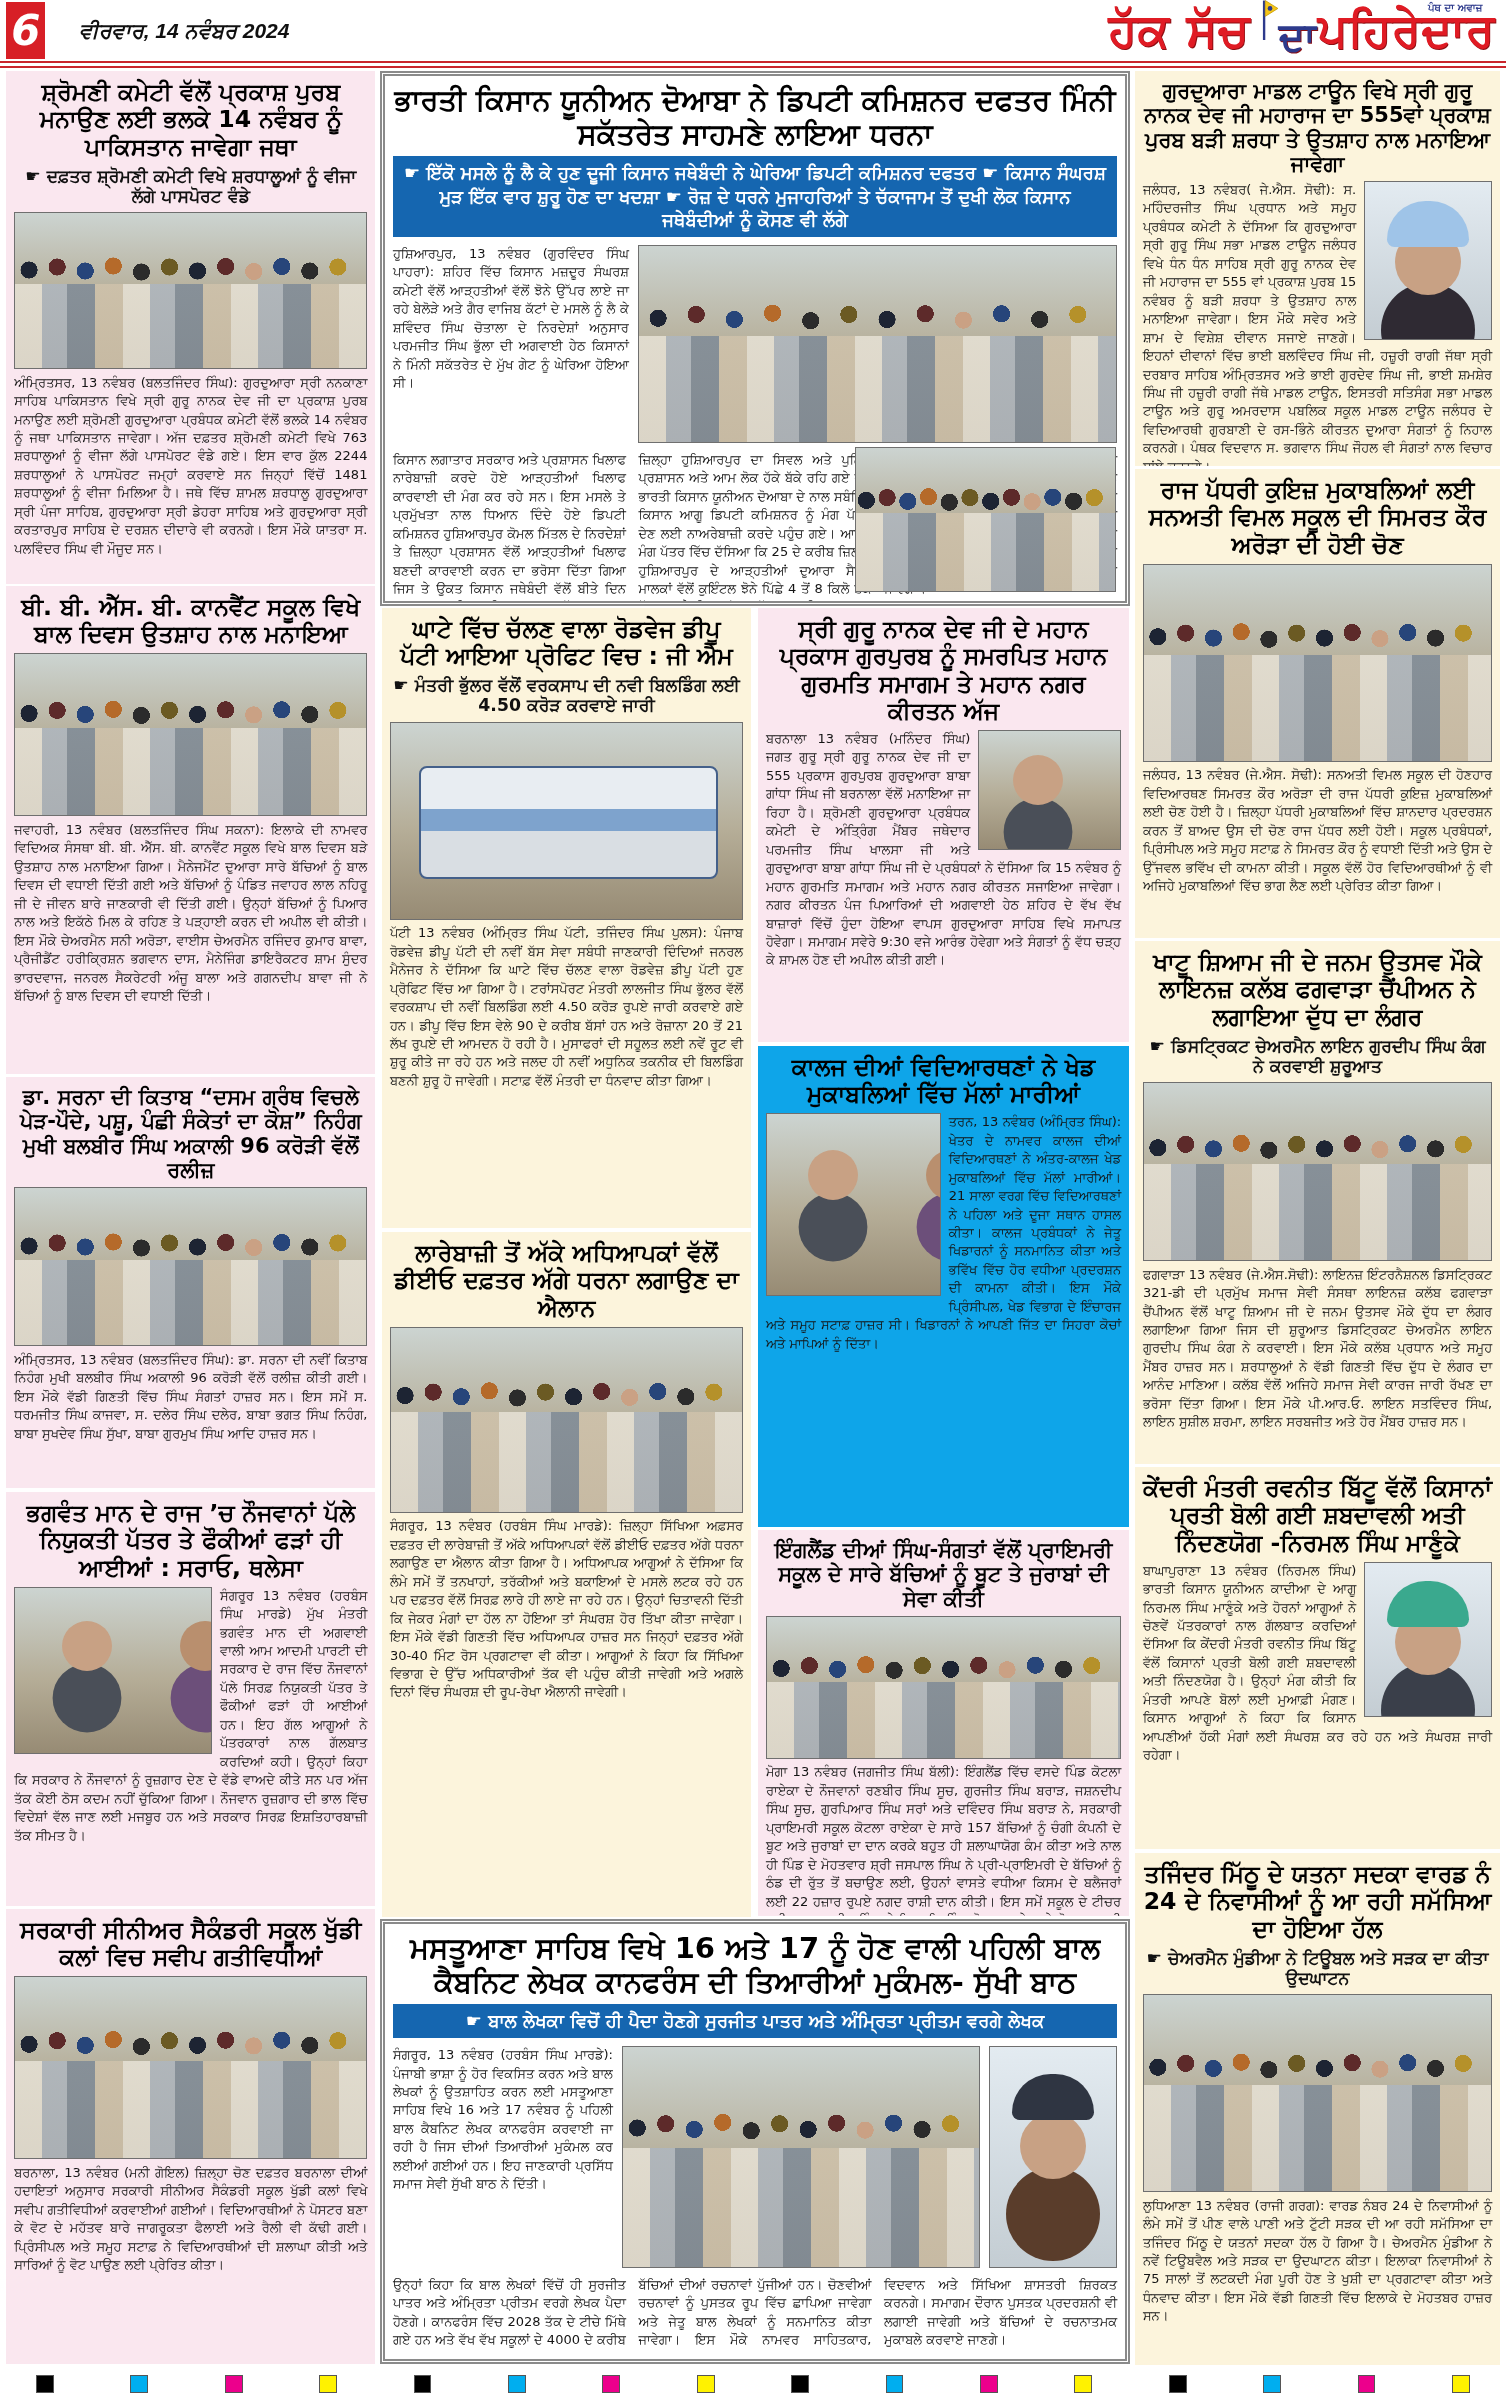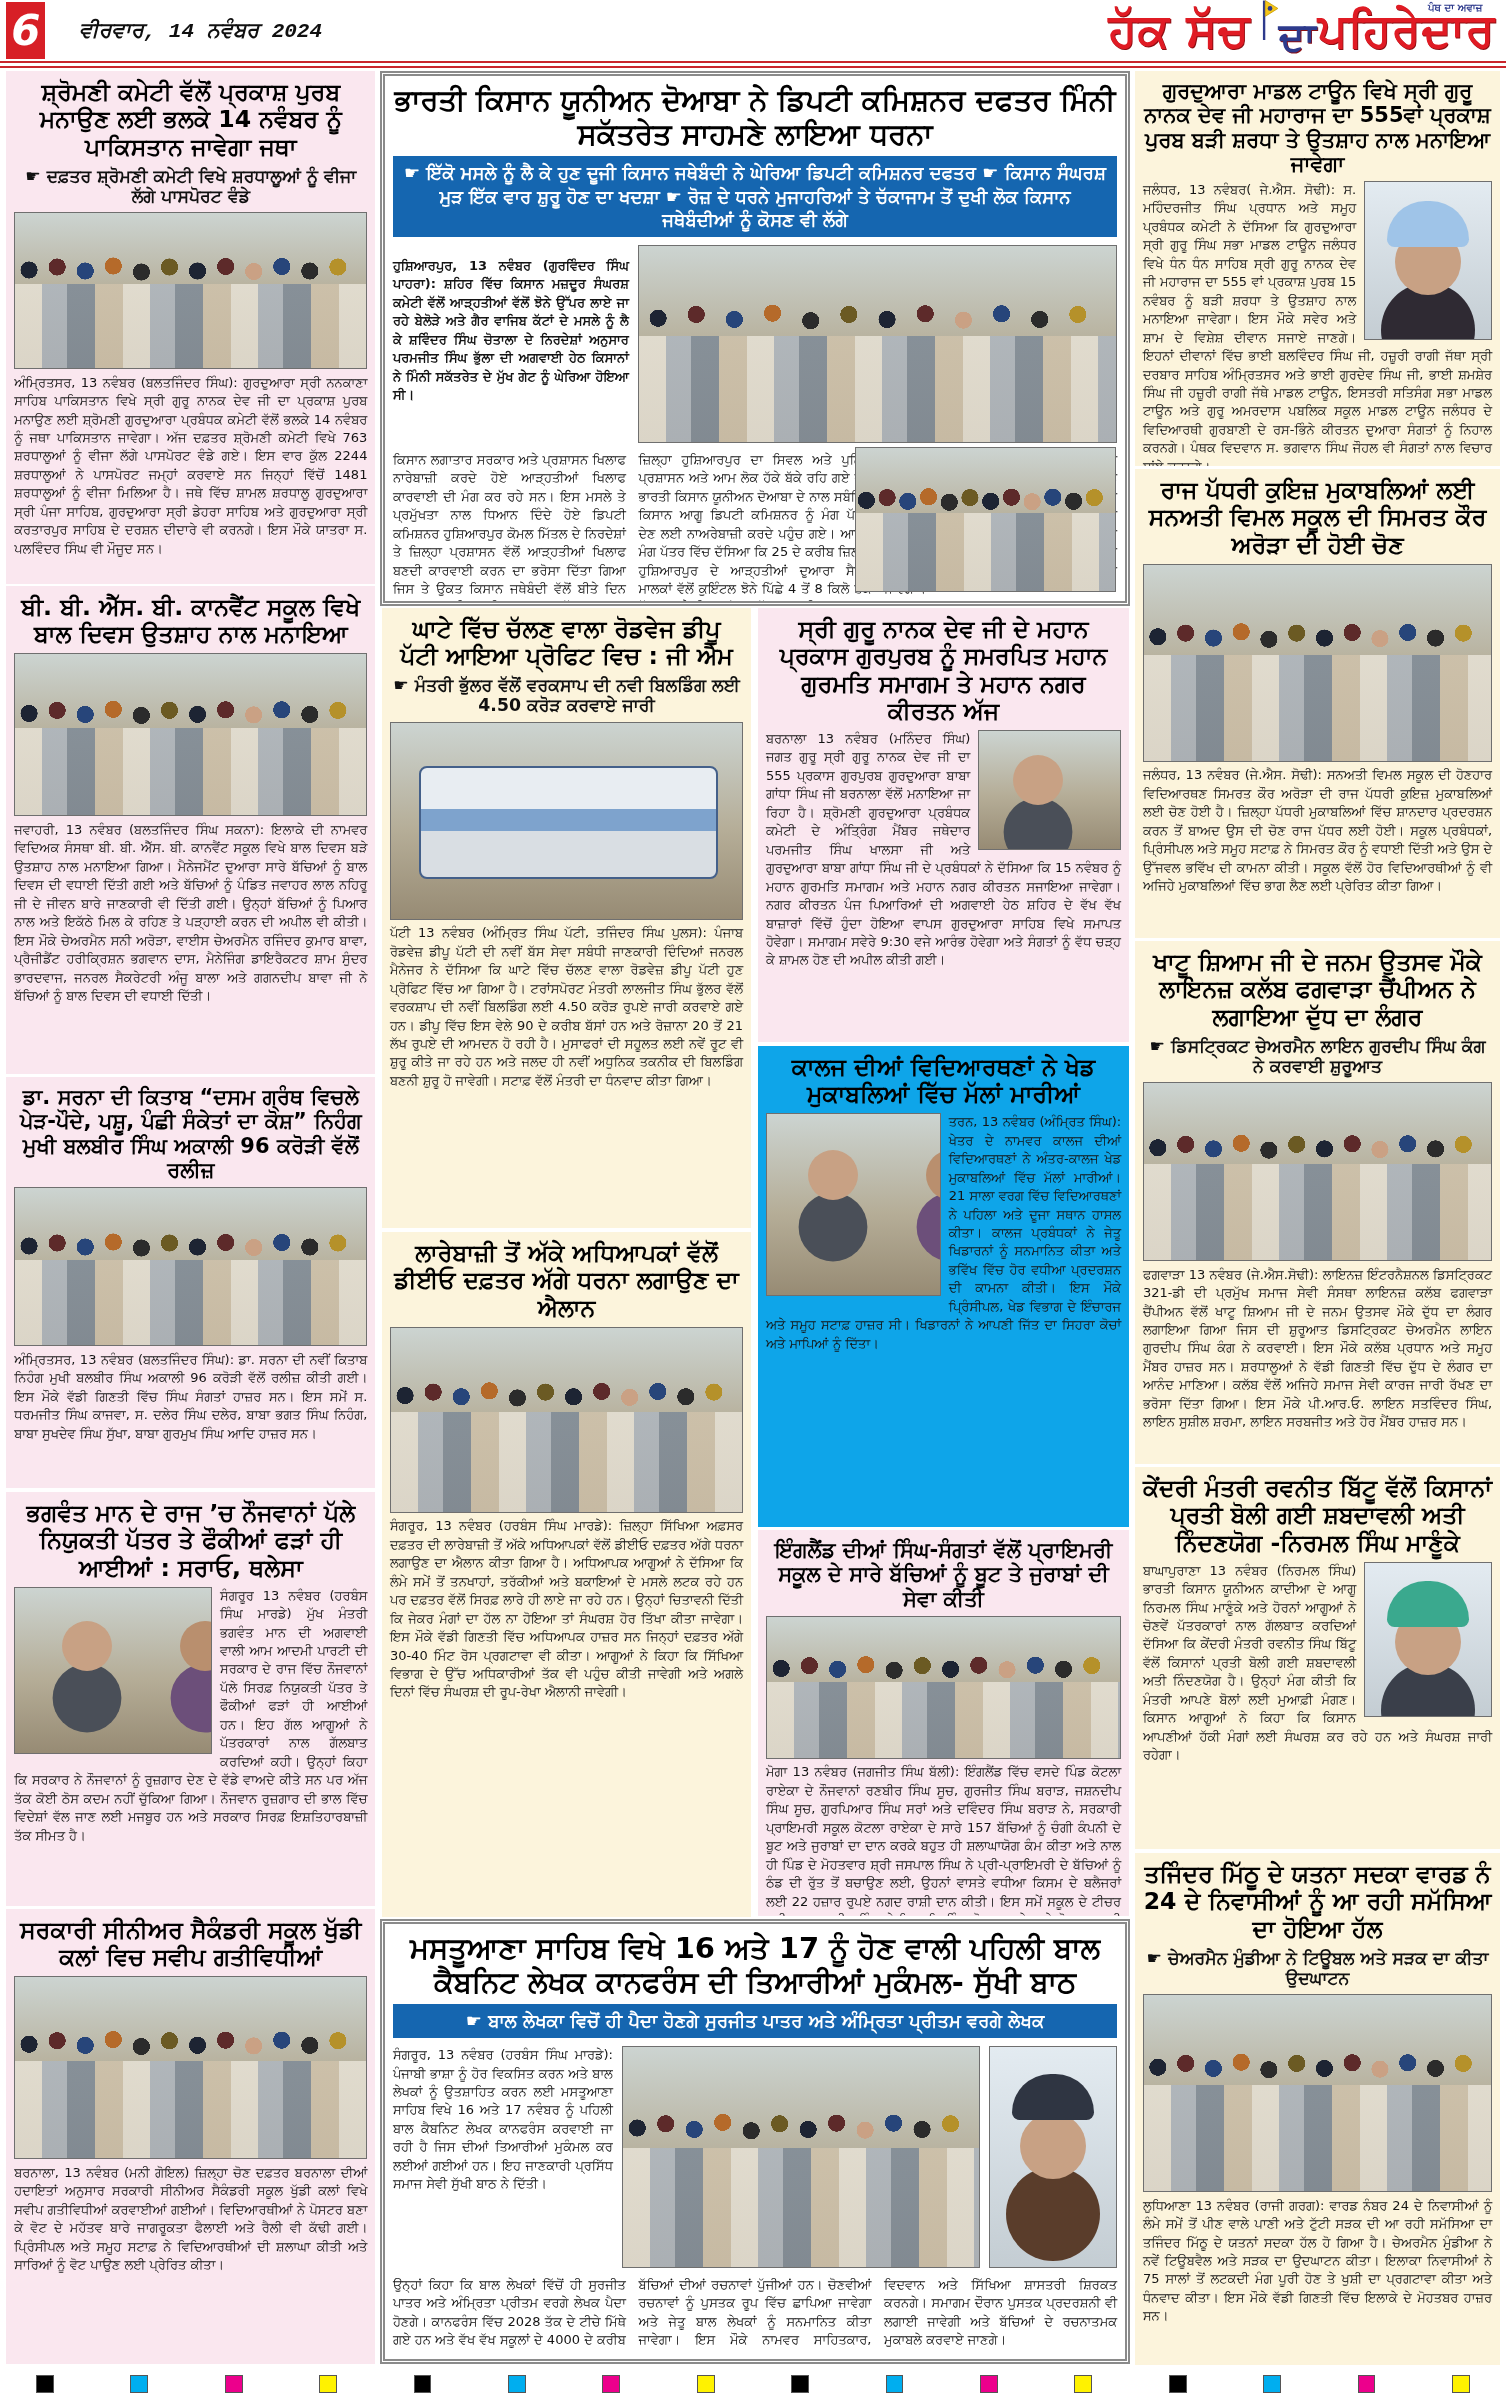--- a/index.html
+++ b/index.html
@@ -5,21 +5,21 @@
   html,body{margin:0;padding:0;}
   body{width:1506px;height:2401px;position:relative;background:#ffffff;
        font-family:"DejaVu Sans","Liberation Sans",sans-serif;color:#141414;}
 
   
   .masthead-bar{position:absolute;left:0;top:0;width:1506px;height:61px;background:#fff;}
   .pageno{position:absolute;left:6.3px;top:1.6px;width:39px;height:57px;background:#d71f26;
           color:#fff;font-size:42px;font-weight:bold;display:flex;align-items:center;justify-content:center;
           font-style:italic;}
   .issue-date{position:absolute;left:79px;top:19px;font-size:21px;font-weight:bold;font-style:italic;
-              font-family:Liberation Mono, monospace;color:#101010;}
+              font-family:Liberation Sans, sans-serif;color:#101010;}
   .brand{position:absolute;right:11px;top:3.1px;height:55px;display:flex;align-items:center;gap:1px;}
   .brand-part{font-size:46px;font-weight:bold;color:#e01b24;letter-spacing:0.8px;
               text-shadow:0.8px 0.8px 0 #8c0e12;}
   .brand-da{color:#2d3a8c;font-size:39px;position:relative;top:6.3px;}
   .brand-tag{position:absolute;right:23.6px;top:1.6px;font-size:10.2px;font-weight:bold;color:#2d3a8c;}
   .flagwrap{position:relative;top:-9.4px;}
   .red-rule{position:absolute;left:0;top:61px;width:1506px;height:7px;
             background:repeating-linear-gradient(180deg,#c9252b 0 2.4px,#ffffff 2.4px 4.7px,#c9252b 4.7px 7px);}
 
   
@@ -31,21 +31,21 @@
   .headline{font-weight:bold;color:#000;text-align:center;line-height:1.16;margin:1.6px 0 4.7px 0;}
   .h-lg{font-size:29px;}
   .h-md{font-size:23.6px;}
   .h-sm{font-size:21px;}
   .kicker{font-weight:bold;font-size:17.3px;text-align:center;margin:0 0 6.3px 0;color:#111;}
   .bluebar{background:#1566b0;color:#ffffff;font-weight:bold;font-size:18px;text-align:center;
            padding:5.5px 7.9px;line-height:1.3;margin:3.1px 0 7.9px 0;}
   .body-text{font-size:13px;line-height:1.42;text-align:justify;margin:4.7px 0 0 0;}
   .cols3{column-count:3;column-gap:12.6px;}
   .b1row{display:flex;gap:9.4px;margin-top:1.6px;}
-  .b1left{width:236px;flex:0 0 236px;margin-top:12px;font-weight:bold;}
+  .b1left{width:236px;flex:0 0 236px;margin-top:0;}
   .drow{display:flex;gap:9px;align-items:stretch;}
 
   
   .photo{position:relative;border:0.8px solid #6f6f6f;overflow:hidden;background:linear-gradient(180deg,#ccd4d1,#b5ad97 55%,#978b74);}
   .photo.crowd::before{content:"";position:absolute;left:0;right:0;top:24%;height:32%;
     background-image:
       radial-gradient(circle 8.6px at 4% 40%,#1d2433 98%,transparent),
       radial-gradient(circle 8.6px at 12% 34%,#5d2a2a 98%,transparent),
       radial-gradient(circle 8.6px at 20% 42%,#27457a 98%,transparent),
       radial-gradient(circle 8.6px at 28% 32%,#b56a2a 98%,transparent),

